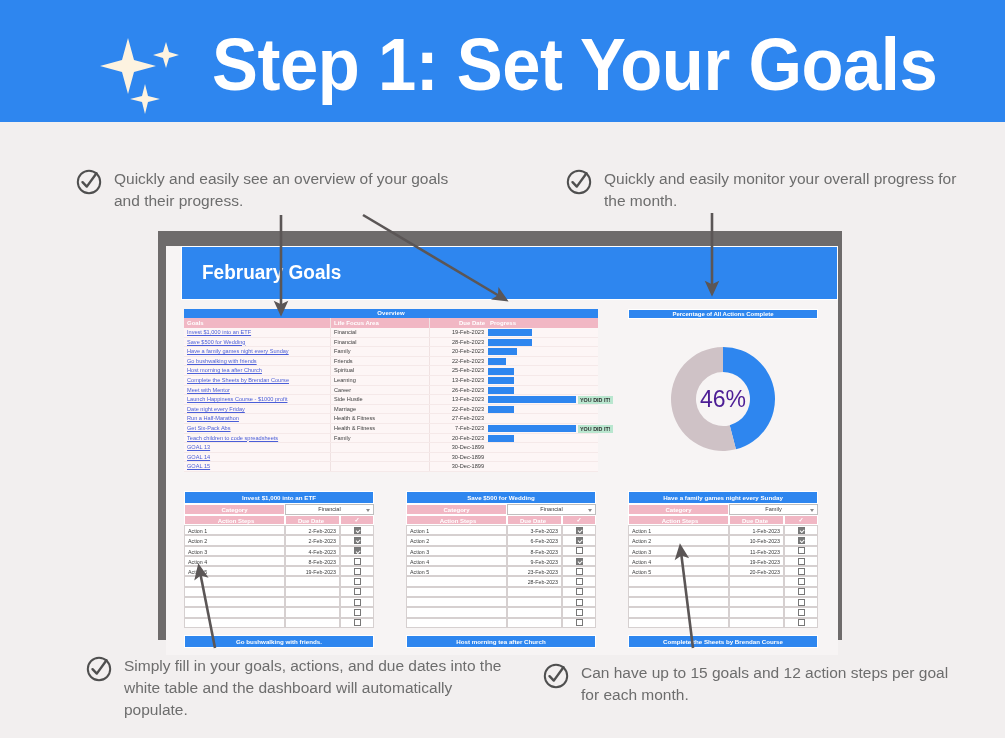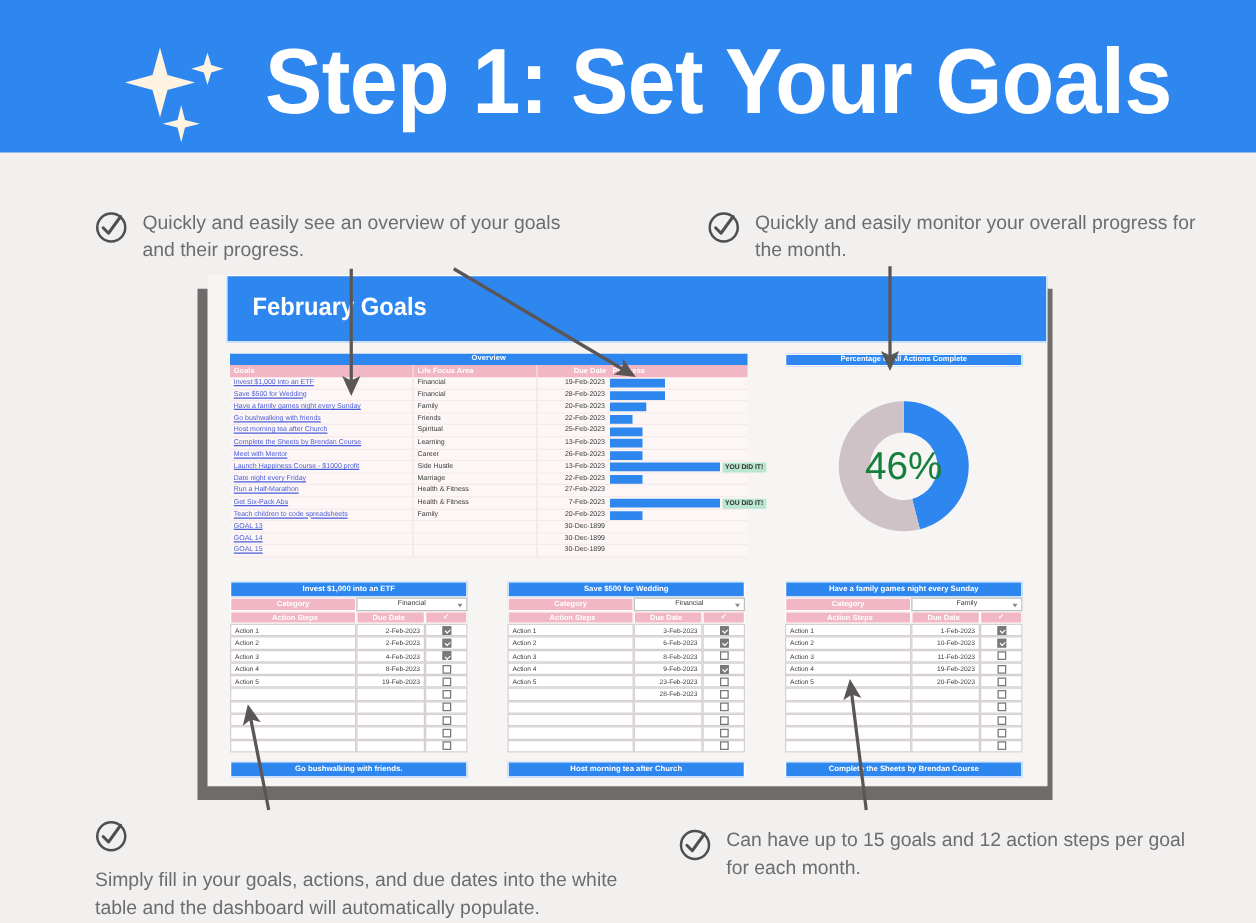--- a/index.html
+++ b/index.html
@@ -27,33 +27,33 @@
 
   
   .callout { position: absolute; display: flex; gap: 12px; align-items: flex-start; }
   .callout .check { flex: 0 0 auto; margin-top: 1px; }
   .callout .ctext {
     font-size: 15.5px; line-height: 1.42; color: #6d6d6d;
     font-family: "Liberation Sans", sans-serif;
   }
   #callout-tl { left: 76px; top: 168px; width: 400px; }
   #callout-tr { left: 566px; top: 168px; width: 400px; }
-  #callout-bl { left: 76px; top: 655px; width: 420px; flex-direction: column; }
+  #callout-bl { left: 86px; top: 655px; width: 420px; }
   #callout-br { left: 543px; top: 662px; width: 420px; }
 
   
   #arrows { position: absolute; left: 0; top: 0; width: 1005px; height: 738px; pointer-events: none; }
 
   
   .sheet-shadow {
     position: absolute; left: 158px; top: 231px; width: 684px; height: 409px;
     background: #6e6b6b;
   }
   .sheet {
-    position: absolute; left: 166px; top: 220px; width: 672px; height: 409px;
+    position: absolute; left: 166px; top: 246px; width: 672px; height: 409px;
     background: #f7f4f4; overflow: hidden;
   }
   .sheet-header {
     position: absolute; left: 15px; top: 0px; width: 657px; height: 54px;
     background: #2e86ef; border: 1px solid #ffffff;
   }
   .sheet-header-title {
     position: absolute; left: 20px; top: 14px;
     font-family: "Liberation Sans Narrow", "Liberation Sans", sans-serif;
     font-size: 20px; font-weight: bold; color: #ffffff; white-space: nowrap;
@@ -92,21 +92,21 @@
 
   
   .donut-panel { position: absolute; left: 462px; top: 63px; width: 190px; }
   .donut-title {
     height: 10px; background: #2e86ef; color: #fff; border: 1px solid #fff;
     font-size: 6px; font-weight: bold; text-align: center; line-height: 8px;
   }
   .donut-wrap { position: relative; width: 120px; height: 120px; margin: 20px auto 0; }
   .donut-center {
     position: absolute; left: 50%; top: 50%; transform: translate(-50%, -50%);
-    font-size: 31px; color: #15803d; font-family: "Liberation Sans", sans-serif;
+    font-size: 23px; color: #4c1d95; font-family: "Liberation Sans", sans-serif;
   }
 
   
   .act { position: absolute; width: 190px; font-size: 5.3px; color: #3a3a3a; }
   .act-title {
     height: 13px; background: #2e86ef; color: #fff; border: 1px solid #fff;
     font-size: 6.2px; font-weight: bold; text-align: center; line-height: 11px;
     white-space: nowrap; overflow: hidden;
   }
   .act-cat { display: flex; height: 11px; }

